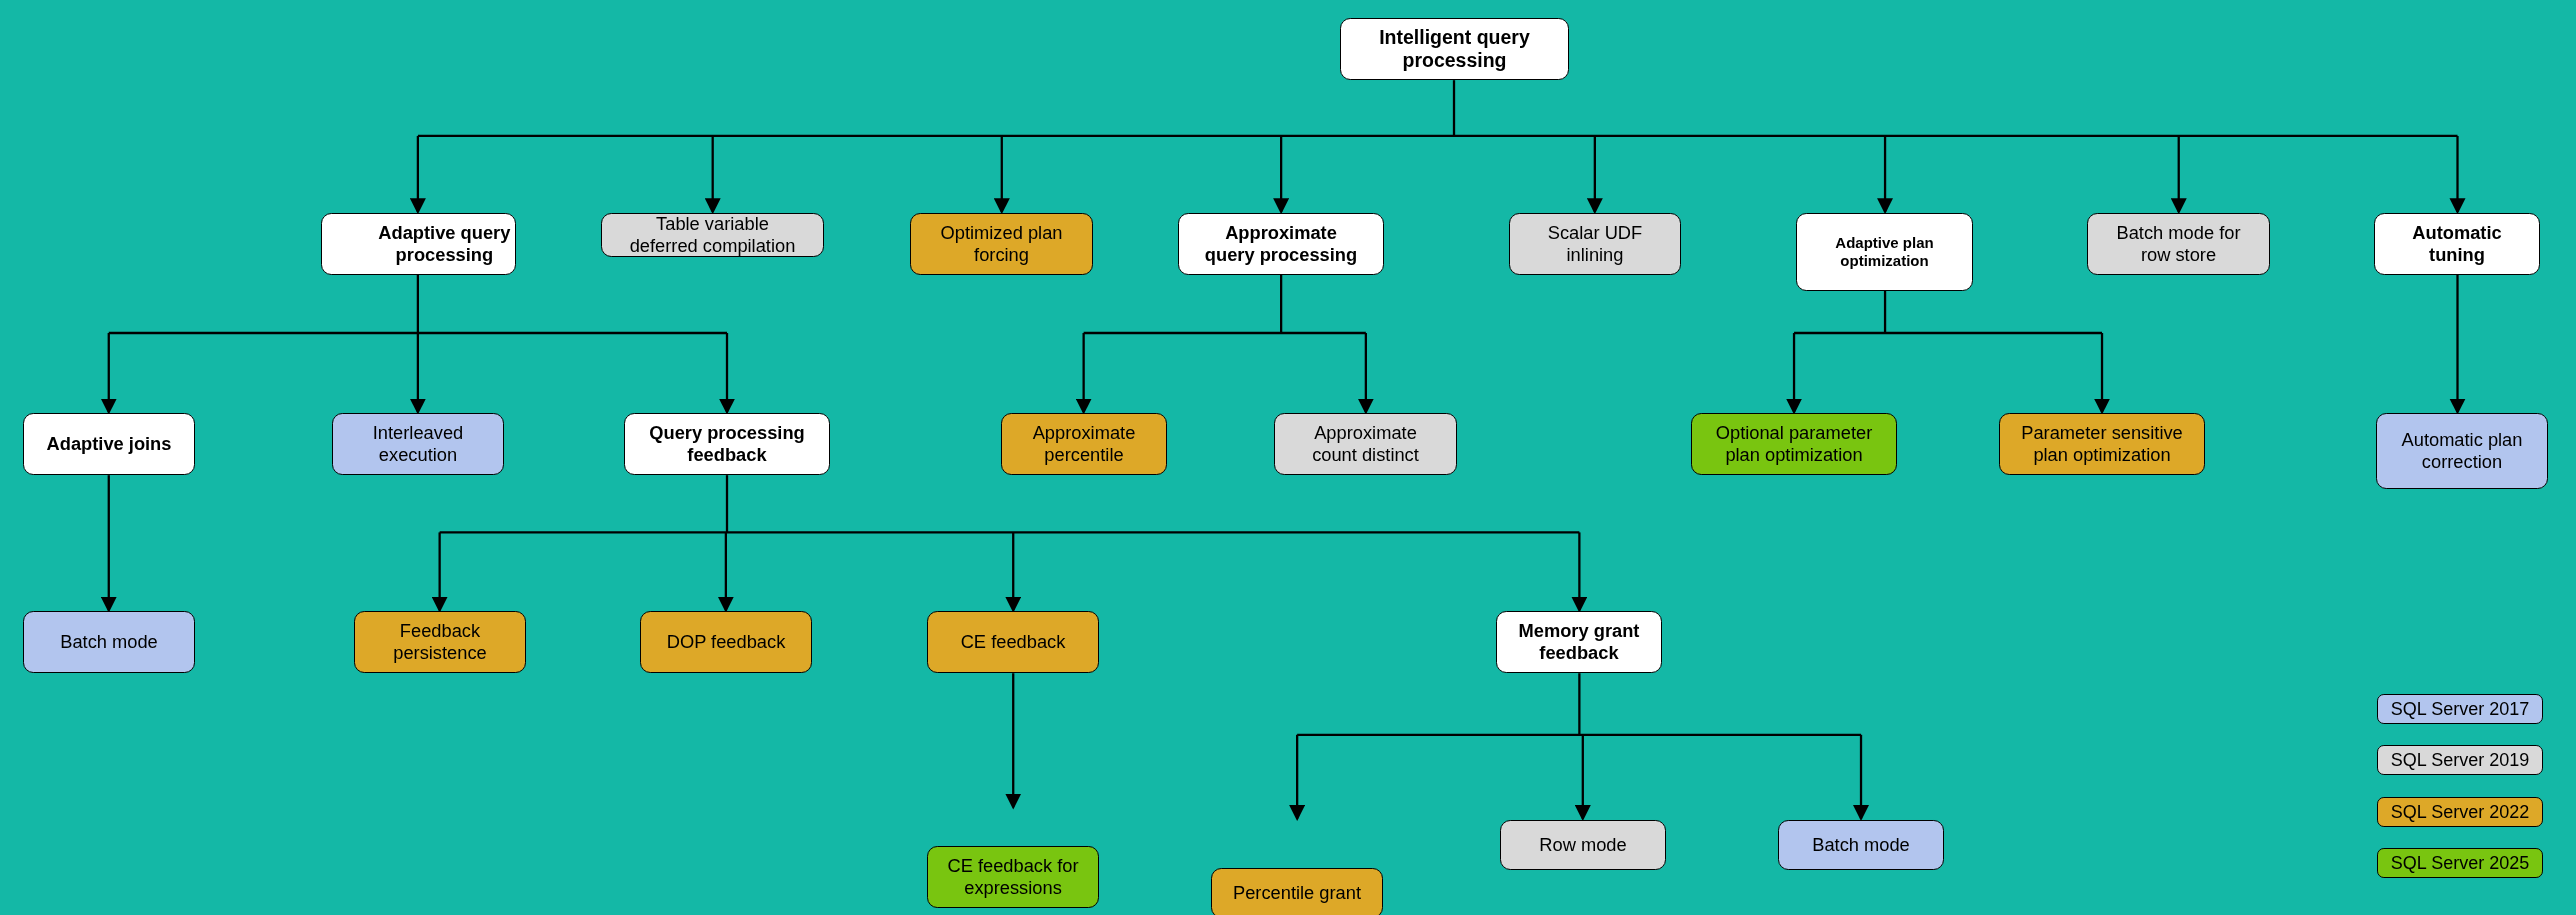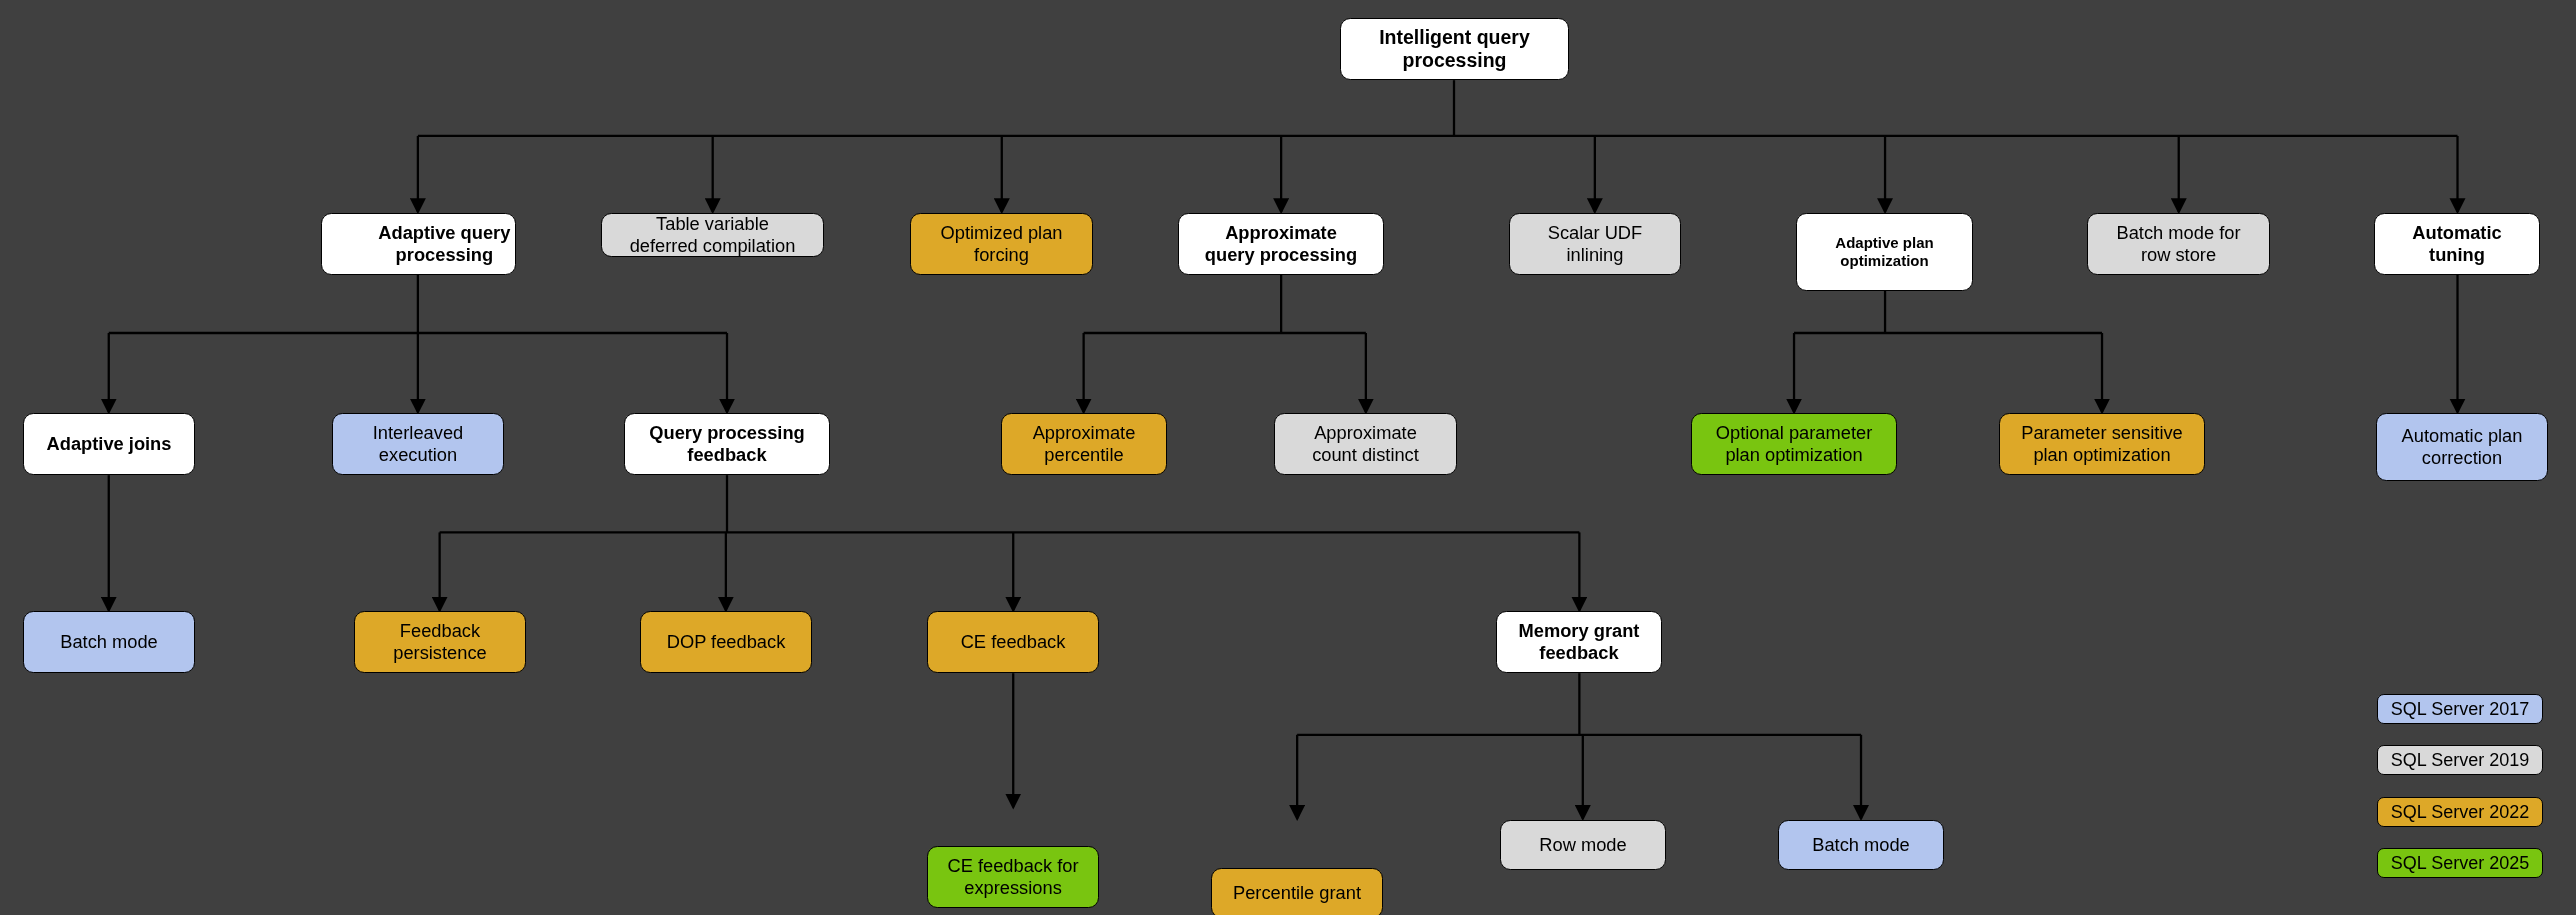--- a/index.html
+++ b/index.html
@@ -7,21 +7,21 @@
     padding: 0;
     background: #ffffff;
   }
   body {
     font-family: "Liberation Sans", sans-serif;
   }
   #canvas {
     position: relative;
     width: 2576px;
     height: 916px;
-    background: #404040;
+    background: #14b8a6;
     overflow: hidden;
   }
   #edges {
     position: absolute;
     left: 0;
     top: 0;
     width: 2576px;
     height: 916px;
     pointer-events: none;
   }
@@ -170,21 +170,21 @@
 count distinct</span>
     </div>
     <div class="node f-green" style="left: 1691px; top: 413px; width: 206px; height: 62px; font-size: 18.3px; font-weight: 400;">
       <span class="lbl">Optional parameter
 plan optimization</span>
     </div>
     <div class="node f-orange" style="left: 1999px; top: 413px; width: 206px; height: 62px; font-size: 18.3px; font-weight: 400;">
       <span class="lbl">Parameter sensitive
 plan optimization</span>
     </div>
-    <div class="node f-blue" style="left: 2376px; top: 413px; width: 172px; height: 68px; font-size: 18.3px; font-weight: 400;">
+    <div class="node f-blue" style="left: 2376px; top: 413px; width: 172px; height: 76px; font-size: 18.3px; font-weight: 400;">
       <span class="lbl">Automatic plan
 correction</span>
     </div>
     <div class="node f-blue" style="left: 23px; top: 611px; width: 172px; height: 62px; font-size: 18.3px; font-weight: 400;">
       <span class="lbl">Batch mode</span>
     </div>
     <div class="node f-orange" style="left: 354px; top: 611px; width: 172px; height: 62px; font-size: 18.3px; font-weight: 400;">
       <span class="lbl">Feedback
 persistence</span>
     </div>

